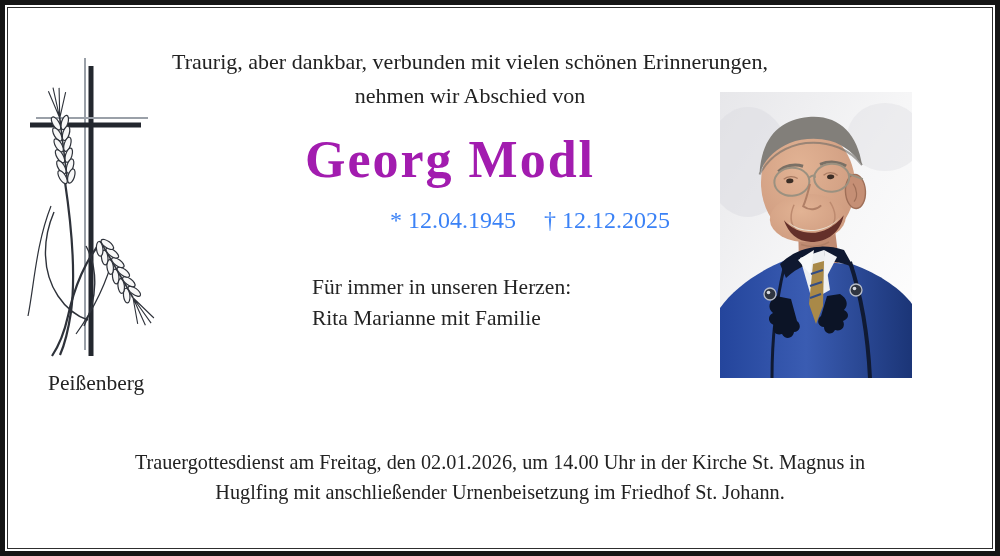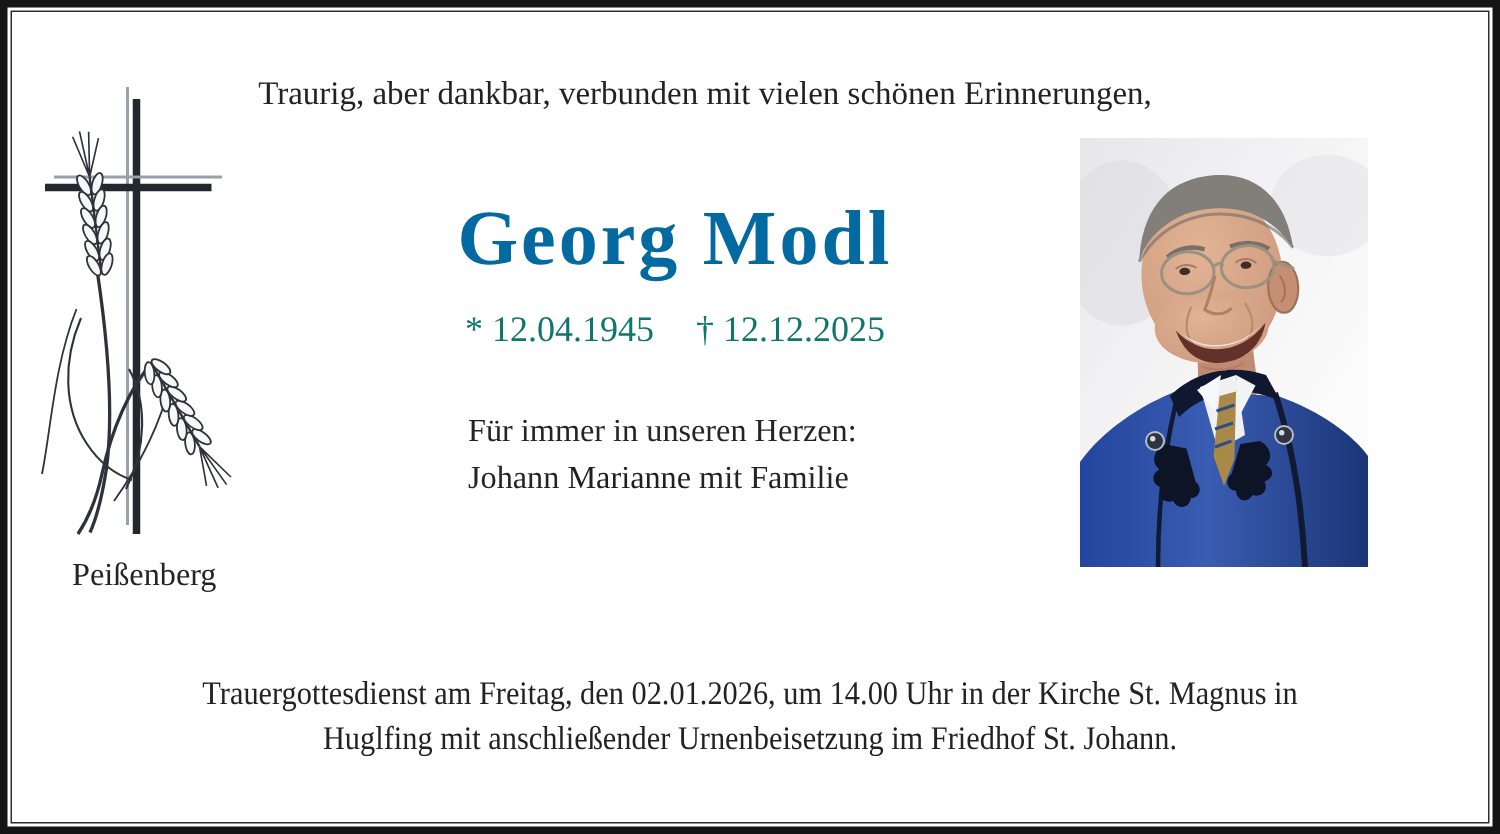--- a/index.html
+++ b/index.html
@@ -8,23 +8,23 @@
     font-family:"Liberation Serif","DejaVu Serif",serif;color:#242424;
   }
   .frame-outer{position:absolute;inset:0;border:5px solid #151515;box-sizing:border-box;pointer-events:none;}
   .frame-inner{position:absolute;inset:7px;border:1.5px solid #2e2e2e;box-sizing:border-box;pointer-events:none;}
 
   .intro{position:absolute;top:45px;left:120px;width:700px;text-align:center;
     font-size:22px;line-height:34px;color:#222;}
   .cross-wheat{position:absolute;left:24px;top:54px;width:136px;height:306px;}
 
   .name{position:absolute;top:131px;left:230px;width:440px;text-align:center;
-    font-size:52px;font-weight:bold;letter-spacing:2px;color:#0369a1;line-height:1.1;}
-  .dates{position:absolute;top:207px;left:230px;width:440px;text-align:center;
-    font-size:24px;color:#0f766e;}
+    font-size:52px;font-weight:bold;letter-spacing:2px;color:#a21caf;line-height:1.1;}
+  .dates{position:absolute;top:207px;left:230px;width:440px;text-align:right;
+    font-size:24px;color:#3b82f6;}
   .dates .birth{margin-right:28px;}
 
   .family{position:absolute;top:272px;left:312px;font-size:21.5px;line-height:31px;color:#242424;}
   .family-line{white-space:pre-wrap;}
   .family b{font-weight:normal;color:#1f1f1f;}
 
   .towns{position:absolute;top:369px;left:48px;font-size:21.5px;line-height:28px;color:#242424;}
 
   .portrait{position:absolute;left:720px;top:92px;width:192px;height:286px;}
   .portrait svg{display:block;width:100%;height:100%;}
@@ -34,20 +34,21 @@
     transform:scaleX(0.92);transform-origin:50% 0;}
 </style>
 </head>
 <body>
 
 <div class="frame-outer"></div>
 <div class="frame-inner"></div>
 
 <div class="intro">
   <div>Traurig, aber dankbar, verbunden mit vielen schönen Erinnerungen,</div>
+  <div>nehmen wir Abschied von</div>
 </div>
 
 <svg class="cross-wheat" viewBox="0 0 136 306" xmlns="http://www.w3.org/2000/svg" aria-hidden="true">
   <defs>
     <g id="kp">
       <ellipse rx="3.2" ry="7.4" transform="translate(-4.4,0) rotate(-24)" fill="#f7f7f7" stroke="#2e323a" stroke-width="1.2"></ellipse>
       <ellipse rx="3.2" ry="7.4" transform="translate(4.4,0) rotate(24)" fill="#f7f7f7" stroke="#2e323a" stroke-width="1.2"></ellipse>
     </g>
     <g id="ear">
       <path d="M0,-2 L-8,-30 M0,-2 L-3,-33 M0,-2 L3,-32 M0,-2 L9,-27" stroke="#2e323a" stroke-width="1.1" fill="none"></path>
@@ -75,21 +76,21 @@
 </svg>
 
 <div class="name">Georg Modl</div>
 
 <div class="dates">
   <span class="birth">* 12.04.1945</span><span>† 12.12.2025</span>
 </div>
 
 <div class="family">
   <div class="family-line">Für immer in unseren Herzen:</div>
-  <div class="family-line"><span>Johann </span><b>Marianne</b><span> mit Familie</span></div>
+  <div class="family-line"><span>Rita </span><b>Marianne</b><span> mit Familie</span></div>
 </div>
 
 <div class="towns">
   <div>Peißenberg</div>
 </div>
 
 <div class="portrait">
   <svg viewBox="0 0 192 286" xmlns="http://www.w3.org/2000/svg" aria-hidden="true">
     <defs>
       <linearGradient id="pbg" x1="0" y1="0" x2="1" y2="1">

